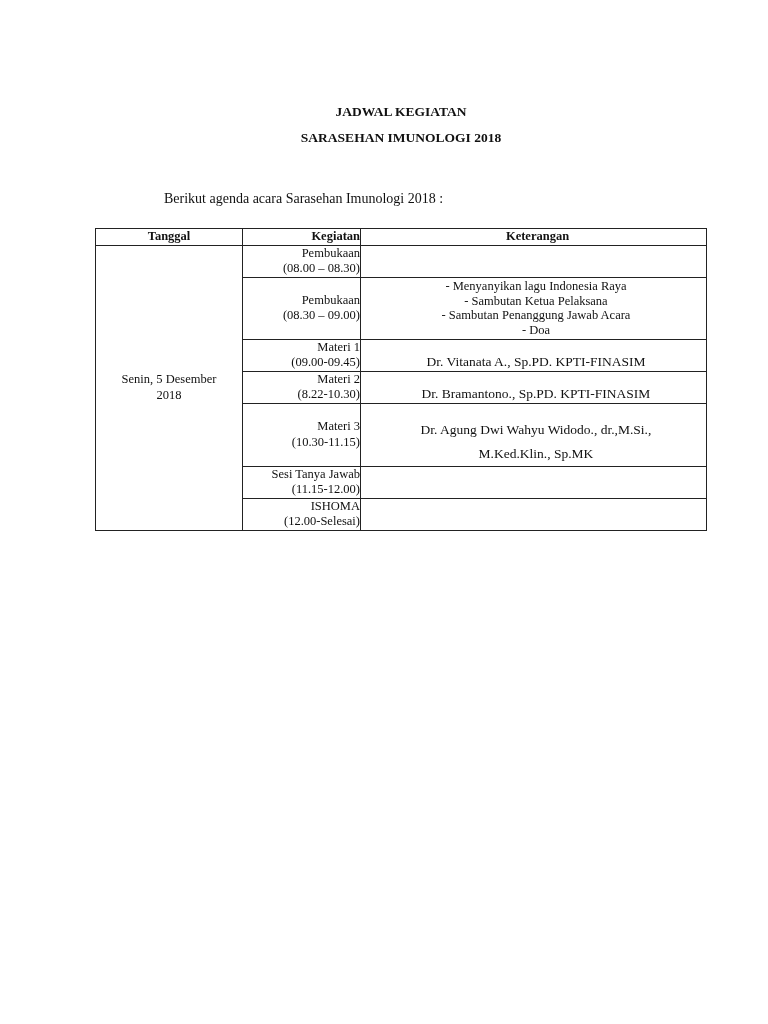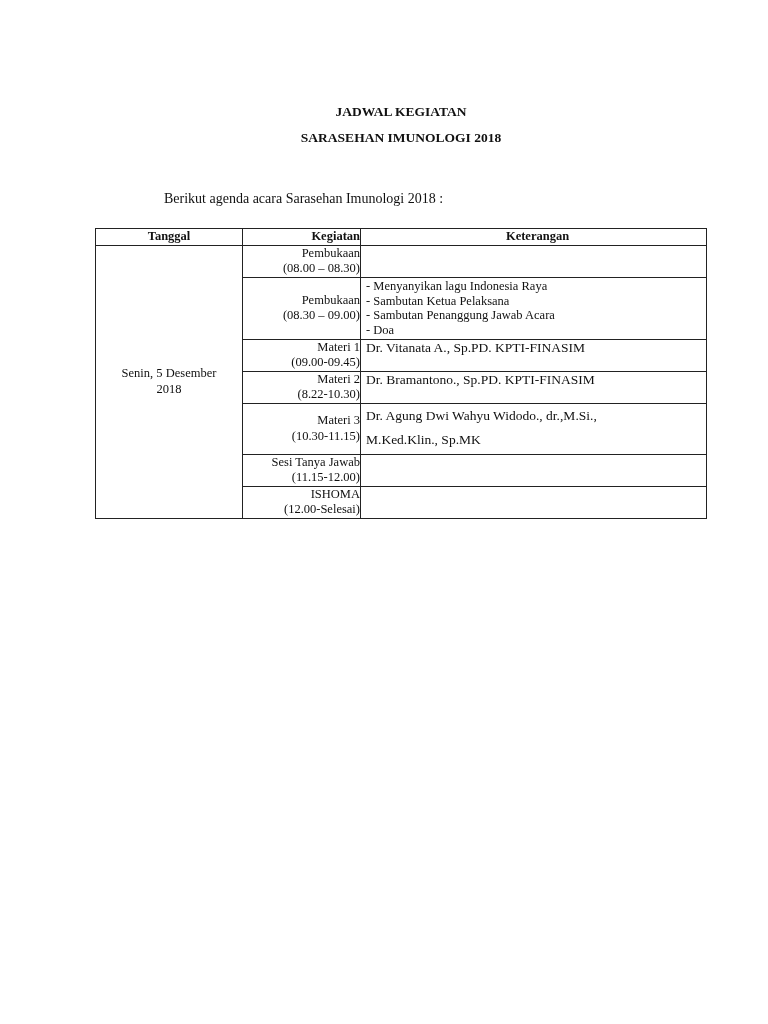--- a/index.html
+++ b/index.html
@@ -9,23 +9,23 @@
            font-weight: bold; font-size: 13.5px; }
   #t1 { top: 104px; left: 17px; }
   #t2 { top: 130px; left: 17px; }
   .intro { position: absolute; left: 147px; top: 191px; font-size: 14px; margin-left: 17px; }
   table { position: absolute; left: 95px; top: 228px; border-collapse: collapse;
           font-size: 12.5px; }
   td, th { border: 1.3px solid #222; padding: 0; vertical-align: middle; line-height: 15.5px; }
   th { font-weight: bold; text-align: center; height: 15px; }
   .c1 { width: 146px; text-align: center; margin-top: 20px; }
   .c2 { width: 117px; text-align: right; }
-  .c3 { width: 337px; text-align: left; padding-left: 5px; }
+  .c3 { width: 337px; text-align: center; padding-left: 5px; }
   .ket-list { font-size: 12.5px; line-height: 14.5px; }
-  .ket-dr { font-size: 13.5px; vertical-align: top; padding-top: 0; }
+  .ket-dr { font-size: 13.5px; vertical-align: top; padding-top: 14px; }
   .ket-dr2 { line-height: 24px; vertical-align: top; margin-top: 32px; }
 </style>
 </head>
 <body>
 
 <div class="title" id="t1">JADWAL KEGIATAN</div>
 <div class="title" id="t2">SARASEHAN IMUNOLOGI 2018</div>
 <div class="intro">Berikut agenda acara Sarasehan Imunologi 2018 :</div>
 
 <table>

